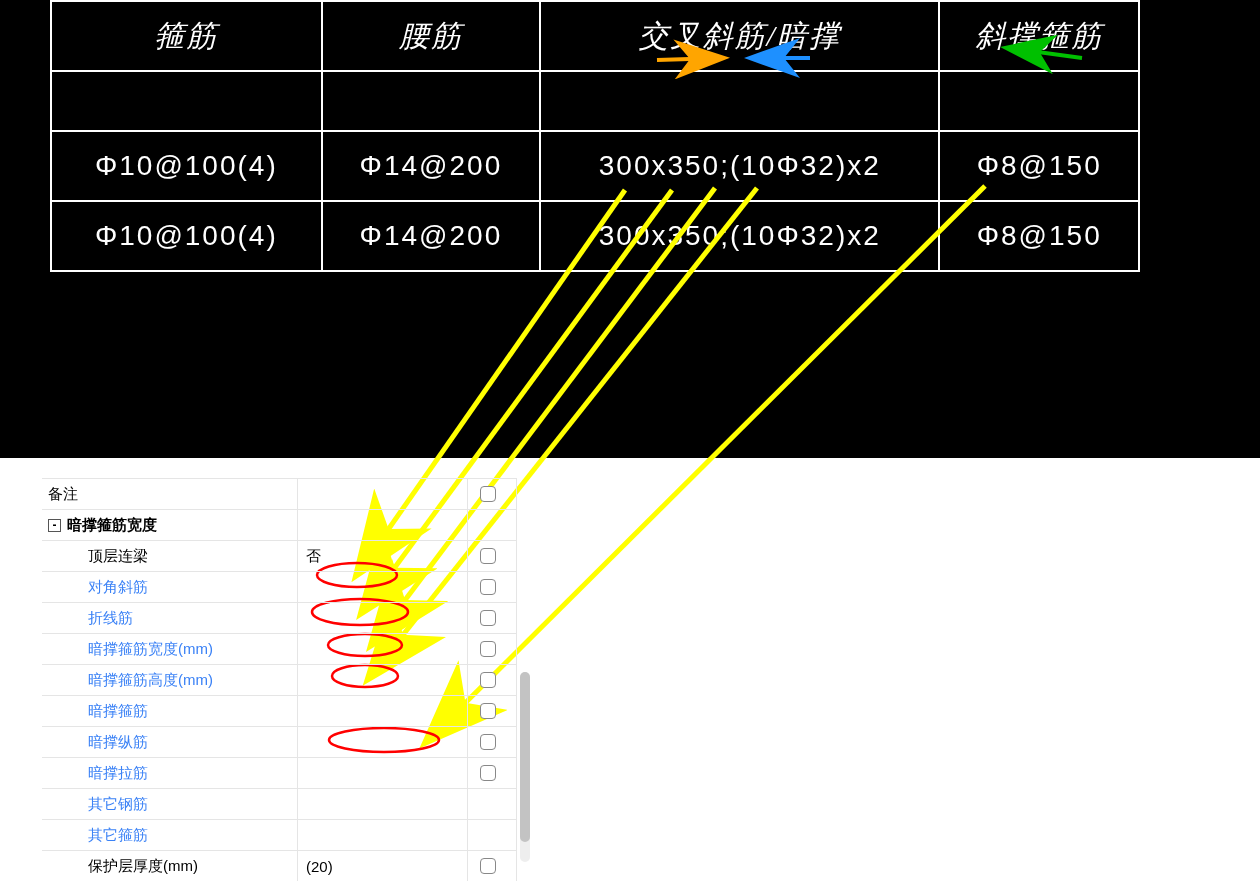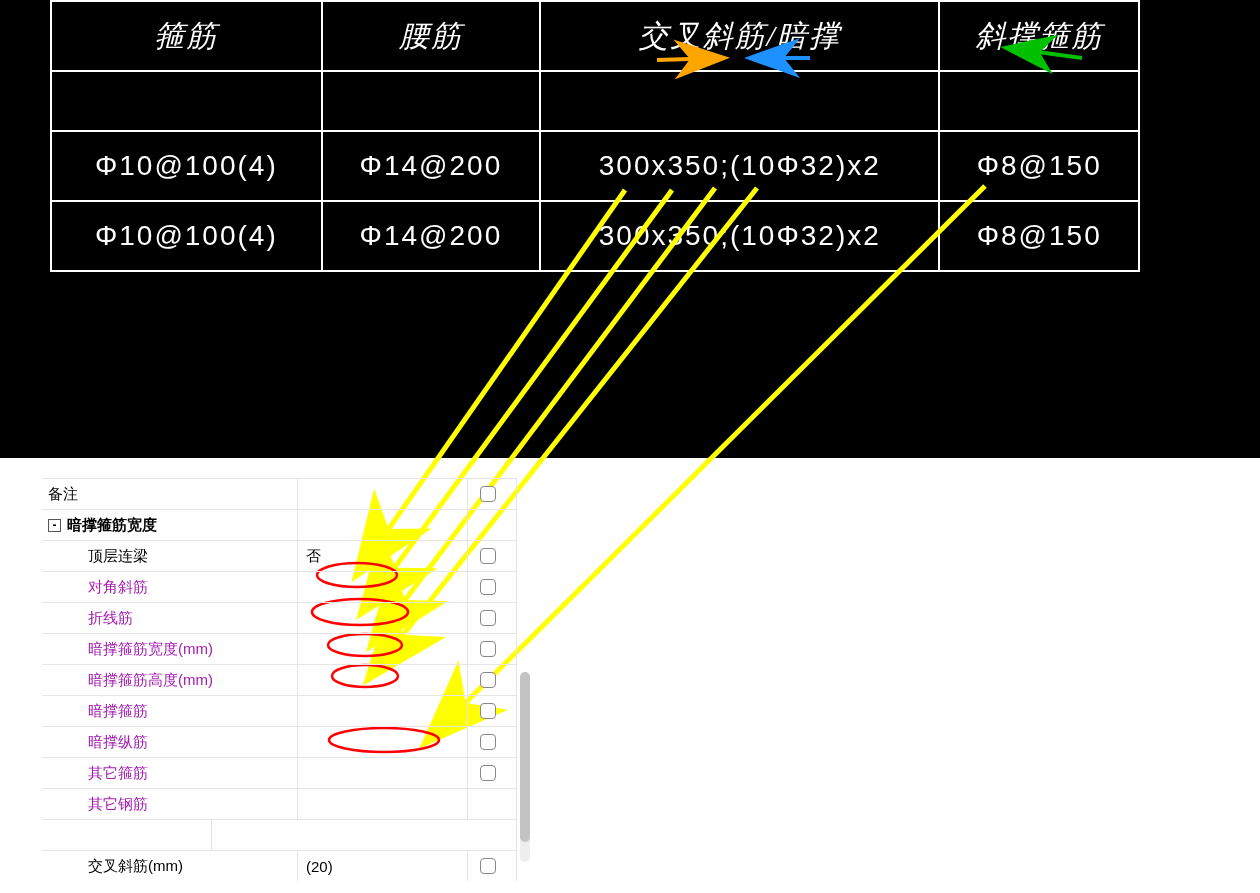--- a/index.html
+++ b/index.html
@@ -101,21 +101,21 @@
     display:inline-block;
     width:13px; height:13px;
     border:1px solid #555;
     line-height:11px;
     text-align:center;
     font-size:12px;
     margin-right:6px;
     background:#fff;
   }
   .tree-indent { display:inline-block; width:40px; }
-  .blue { color:#a21caf; }
+  .blue { color:#3b82f6; }
   .chk {
     display:inline-block;
     width:16px; height:16px;
     border:1px solid #888;
     border-radius:4px;
     background:#fff;
   }
   
   .scroll-track {
     position:absolute;
@@ -306,43 +306,47 @@
             <span class="blue">暗撑纵筋</span>
           </div>
           <div class="cell-val"></div>
           <div class="cell-chk">
             <span class="chk"></span>
           </div>
         </div>
         <div class="panel-row">
           <div class="cell-label">
             <span class="tree-indent"></span>
+            <span class="blue">暗撑拉筋</span>
+          </div>
+          <div class="cell-val"></div>
+          <div class="cell-chk">
+            <span class="chk"></span>
+          </div>
+        </div>
+        <div class="panel-row">
+          <div class="cell-label">
+            <span class="tree-indent"></span>
+            <span class="blue">其它钢筋</span>
+          </div>
+          <div class="cell-val"></div>
+          <div class="cell-chk"></div>
+        </div>
+        <div class="panel-row">
+          <div class="cell-label">
+            <span class="tree-indent"></span>
             <span class="blue">其它箍筋</span>
           </div>
           <div class="cell-val"></div>
-          <div class="cell-chk">
-            <span class="chk"></span>
-          </div>
-        </div>
-        <div class="panel-row">
-          <div class="cell-label">
-            <span class="tree-indent"></span>
-            <span class="blue">其它钢筋</span>
-          </div>
-          <div class="cell-val"></div>
           <div class="cell-chk"></div>
         </div>
         <div class="panel-row">
-          <div class="cell-val"></div>
-          <div class="cell-chk"></div>
-        </div>
-        <div class="panel-row">
-          <div class="cell-label">
-            <span class="tree-indent"></span>
-            <span>交叉斜筋(mm)</span>
+          <div class="cell-label">
+            <span class="tree-indent"></span>
+            <span>保护层厚度(mm)</span>
           </div>
           <div class="cell-val">(20)</div>
           <div class="cell-chk">
             <span class="chk"></span>
           </div>
         </div>
       </div>
   </div>
 
   <div class="scroll-track">

